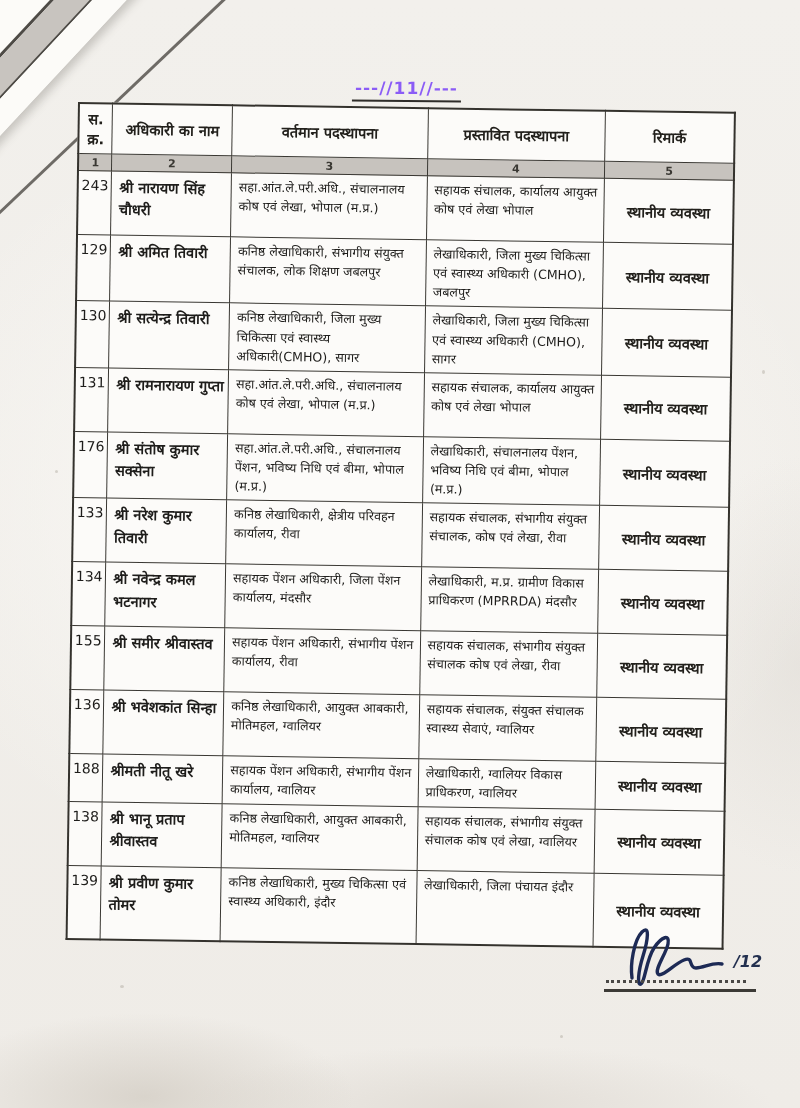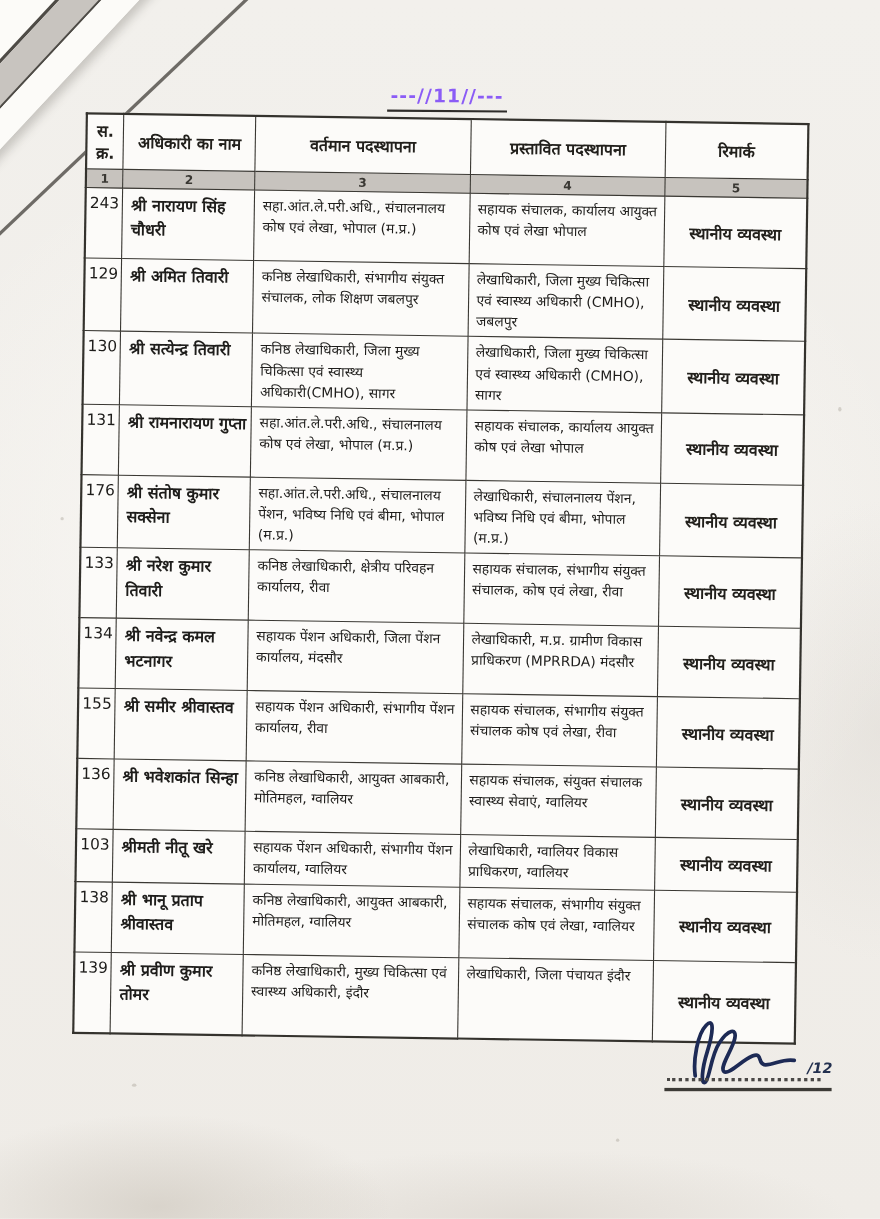--- a/index.html
+++ b/index.html
@@ -73,21 +73,21 @@
   tbody tr:nth-child(12){ height:74px; }
 
   
   .sig{ position:absolute; left:606px; top:928px; width:162px; z-index:3; }
   .sig-scribble{ position:absolute; left:18px; top:-2px; }
   .sig-leader{
     position:absolute; left:0; top:52px; width:140px;
     border-bottom:3px dotted #4a4846; height:0;
   }
   .sig-ref{
-    position:absolute; left:128px; top:36px; font-size:13px; font-weight:bold;
+    position:absolute; left:128px; top:24px; font-size:16px; font-weight:bold;
     font-style:italic; color:#23304f;
   }
   .sig-rule{ position:absolute; left:-2px; top:61px; width:152px; height:2.5px; background:#3c3a36; }
 
   
   .speck{ position:absolute; border-radius:50%; background:rgba(120,110,95,.25); }
 </style>
 </head>
 <body>
 
@@ -187,21 +187,21 @@
     <td class="remark">स्थानीय व्यवस्था</td>
   </tr>
         <tr>
     <td class="sn">136</td>
     <td class="name">श्री भवेशकांत सिन्हा</td>
     <td class="post">कनिष्ठ लेखाधिकारी, आयुक्त आबकारी, मोतिमहल, ग्वालियर</td>
     <td class="post">सहायक संचालक, संयुक्त संचालक स्वास्थ्य सेवाएं, ग्वालियर</td>
     <td class="remark">स्थानीय व्यवस्था</td>
   </tr>
         <tr>
-    <td class="sn">103</td>
+    <td class="sn">188</td>
     <td class="name">श्रीमती नीतू खरे</td>
     <td class="post">सहायक पेंशन अधिकारी, संभागीय पेंशन कार्यालय, ग्वालियर</td>
     <td class="post">लेखाधिकारी, ग्वालियर विकास प्राधिकरण, ग्वालियर</td>
     <td class="remark">स्थानीय व्यवस्था</td>
   </tr>
         <tr>
     <td class="sn">138</td>
     <td class="name">श्री भानू प्रताप श्रीवास्तव</td>
     <td class="post">कनिष्ठ लेखाधिकारी, आयुक्त आबकारी, मोतिमहल, ग्वालियर</td>
     <td class="post">सहायक संचालक, संभागीय संयुक्त संचालक कोष एवं लेखा, ग्वालियर</td>

